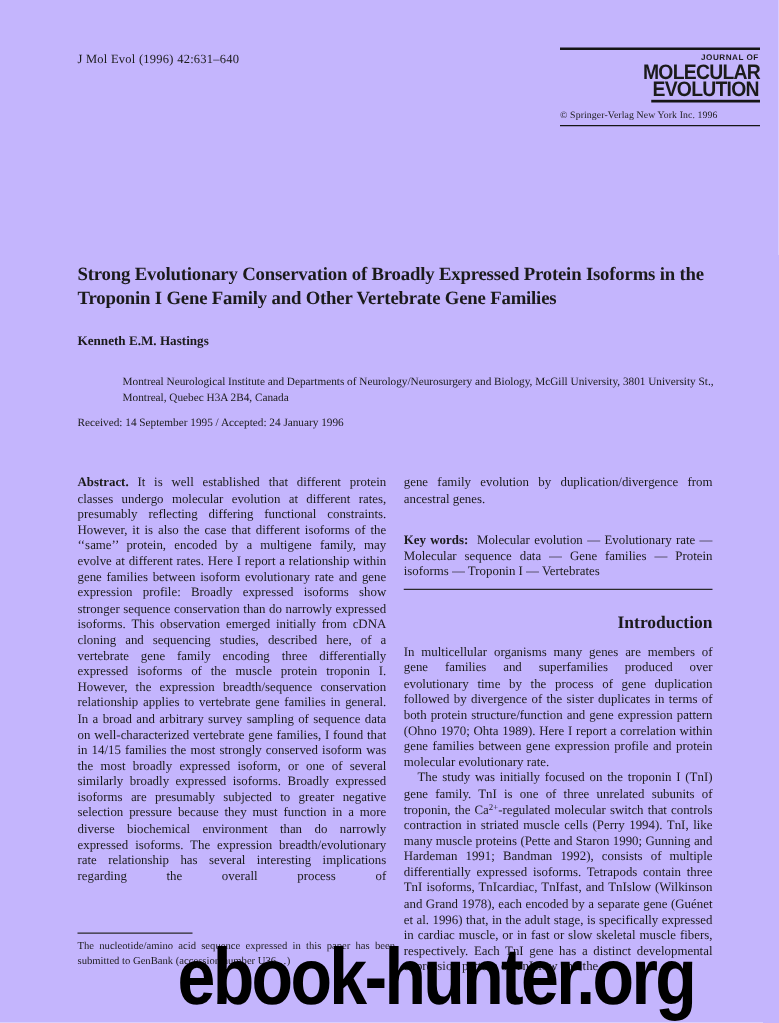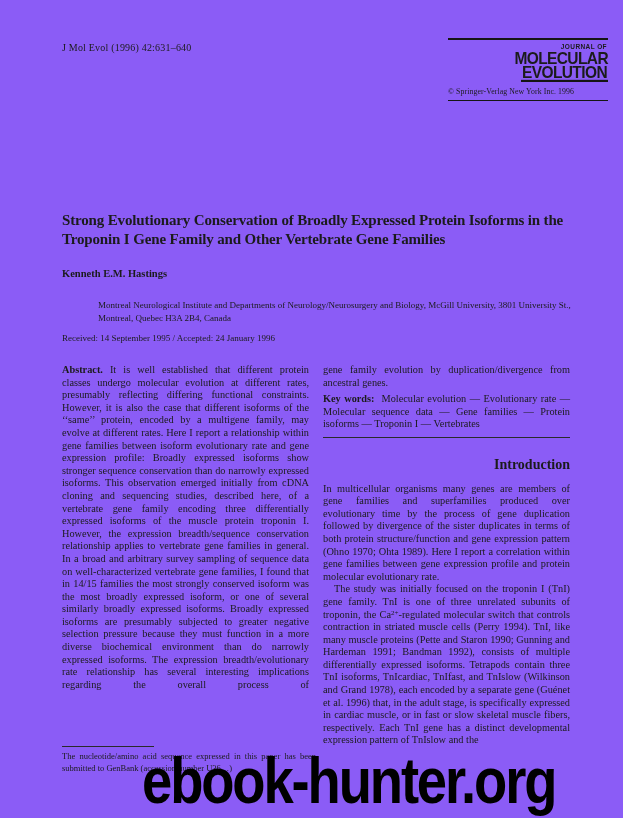--- a/index.html
+++ b/index.html
@@ -5,21 +5,21 @@
   html, body { margin: 0; padding: 0; }
   body {
     width: 623px; height: 818px;
     background: #ffffff;
     position: relative;
     overflow: hidden;
     font-family: "Liberation Serif", serif;
     color: #1b1b1b;
     -webkit-font-smoothing: antialiased;
   }
-  .page { position: absolute; inset: 0; background: #8b5cf6; }
+  .page { position: absolute; inset: 0; background: #c4b5fd; }
 
   
   .citation {
     position: absolute; left: 62px; top: 42px;
     font-size: 10px; letter-spacing: 0.2px;
   }
   .logo-block {
     position: absolute; left: 448px; top: 38px; width: 160px;
   }
   .logo-topline { border-top: 2px solid #151515; margin-bottom: 3px; }
@@ -62,29 +62,29 @@
     position: absolute; left: 62px; top: 299px; width: 508px;
     font-size: 9px; line-height: 12.5px; margin-left: 36px;
   }
   .received {
     position: absolute; left: 62px; top: 333px;
     font-size: 9px;
   }
 
   
   .columns {
-    position: absolute; left: 62px; top: 364px; width: 508px;
+    position: absolute; left: 62px; top: 381px; width: 508px;
     display: flex; gap: 14px;
     font-size: 10.3px; line-height: 12.6px; text-align: justify;
   }
   .col { width: 247px; }
   p { margin: 0; }
   .abstract-p { text-align-last: justify; }
   .b-label { font-weight: bold; margin-right: 7px; }
-  .keywords { margin-top: 4px; padding-bottom: 6px; border-bottom: 1.3px solid #2a2a2a; }
+  .keywords { margin-top: 21px; padding-bottom: 6px; border-bottom: 1.3px solid #2a2a2a; }
   .intro-heading { font-weight: bold; font-size: 14px; margin-top: 21px; text-align: right; }
   .intro-p1 { margin-top: 11px; }
   .intro-p2 { text-indent: 11px; }
   sup.small { font-size: 7px; line-height: 0; vertical-align: 3px; }
 
   
   .footnote {
     position: absolute; left: 62px; top: 746px; width: 254px;
     font-size: 8.5px; line-height: 11.5px; text-align: justify;
   }

